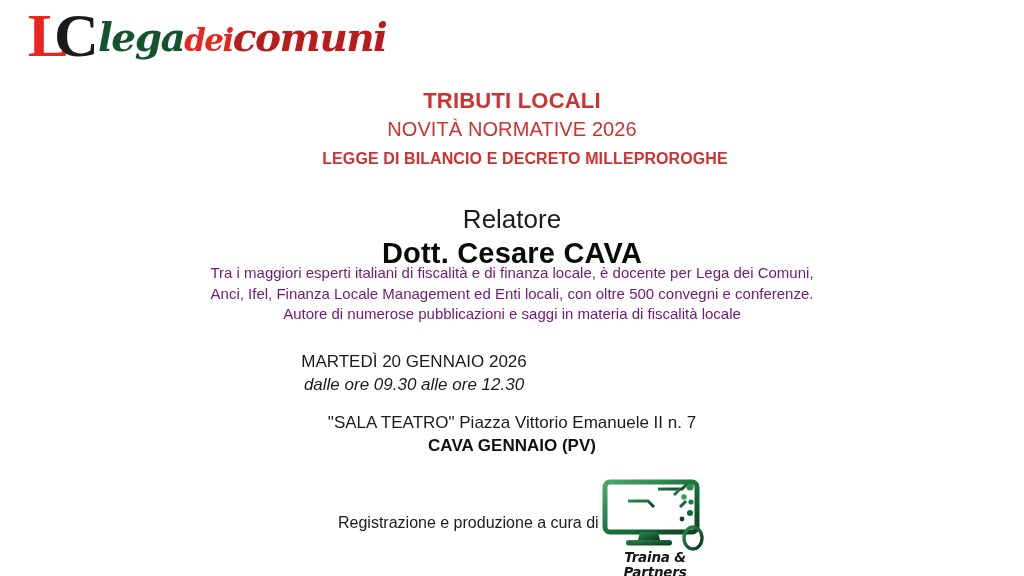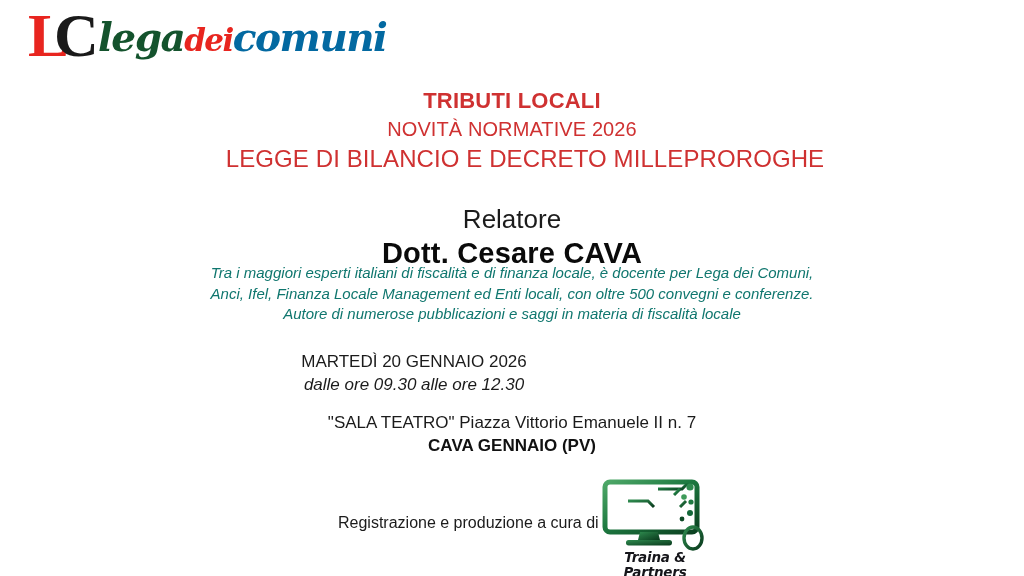--- a/index.html
+++ b/index.html
@@ -64,21 +64,21 @@
     font-weight: bold;
     font-size: 39px;
     line-height: 40px;
     letter-spacing: -1.5px;
     margin-left: -6px;
     position: relative;
     top: 1px;
   }
   .brand-word .w-lega { color: #14532d; }
   .brand-word .w-dei  { color: #E8251F; font-size: 31px; }
-  .brand-word .w-comuni { color: #0369a1; margin-top: 20px; }
+  .brand-word .w-comuni { color: #b91c1c; margin-top: 20px; }
 
   
   .title-block {
     position: absolute;
     left: 0;
     top: 86px;
     width: 1024px;
     text-align: center;
   }
   .title-line {
@@ -91,22 +91,22 @@
     font-weight: bold;
     letter-spacing: 0.2px;
     text-align: center;
   }
   .title-line-2 {
     font-size: 20px;
     font-weight: normal;
     letter-spacing: 0.1px;
   }
   .title-line-3 {
-    font-size: 24px;
-    font-weight: normal;
+    font-size: 16px;
+    font-weight: bold;
     letter-spacing: 0.1px;
     padding-left: 26px;
   }
 
   
   .speaker-block {
     position: absolute;
     left: 0;
     top: 206px;
     width: 1024px;
@@ -130,23 +130,22 @@
   
   .bio-block {
     position: absolute;
     left: 0;
     top: 263px;
     width: 1024px;
     text-align: center;
   }
   .bio-line {
     font-size: 15px;
-    font-style: italic;
-    font-weight: normal;
-    color: #0f766e;
+    font-weight: normal;
+    color: #701a75;
     line-height: 20.5px;
   }
 
   
   .date-block {
     position: absolute;
     left: 0;
     top: 350px;
     width: 828px;
     text-align: center;

